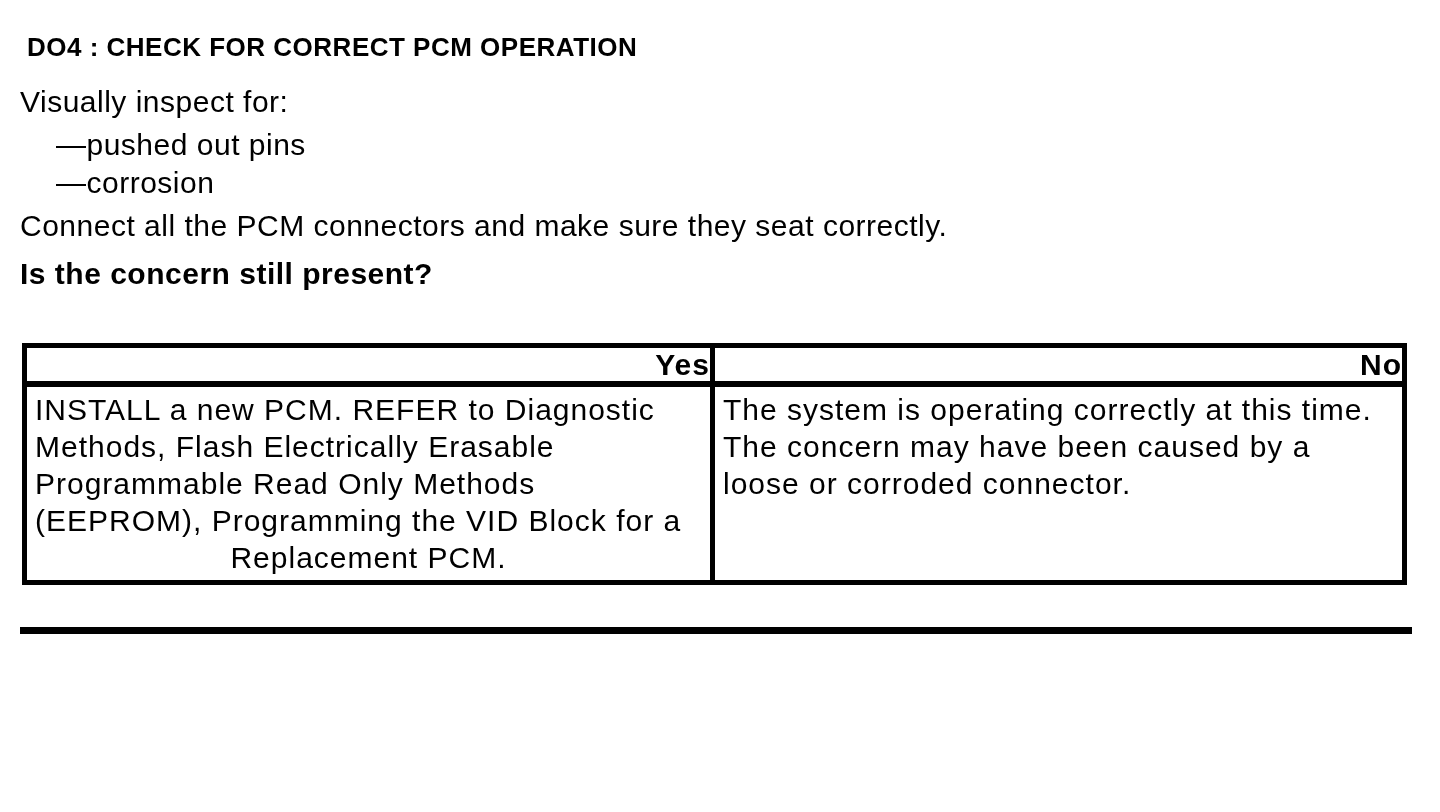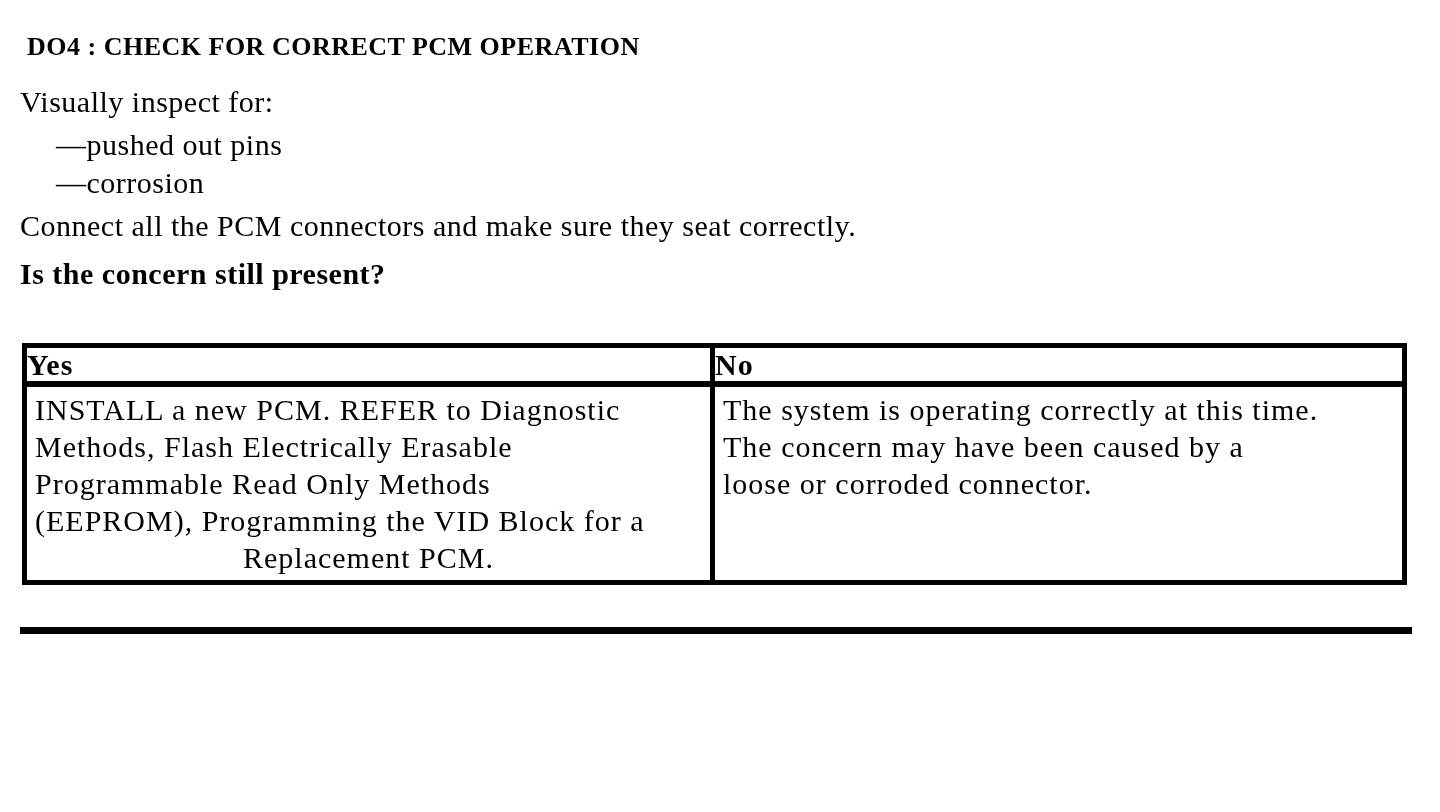--- a/index.html
+++ b/index.html
@@ -2,21 +2,21 @@
 <html><head>
 <meta charset="utf-8">
 <style>
   * { margin: 0; padding: 0; box-sizing: border-box; }
   html, body { width: 1440px; height: 812px; overflow: hidden; }
   body {
     background: #ffffff;
     color: #000000;
     font-family: "Liberation Sans", sans-serif;
   }
-  .page { padding: 32px 20px 16px 20px; font-family: Liberation Serif, serif; }
+  .page { padding: 32px 20px 16px 20px; }
 
   .heading {
     font-size: 26px;
     font-weight: 700;
     line-height: 30px;
     letter-spacing: 0.5px;
     margin-left: 7px;
     margin-bottom: 16px;
     white-space: pre;
   }
@@ -40,21 +40,21 @@
     margin: 45px 0 0 2px;
   }
   table.decision th,
   table.decision td {
     border: 5px solid #000000;
     font-size: 30px;
     letter-spacing: 1px;
   }
   table.decision th {
     font-weight: 700;
-    text-align: left;
+    text-align: right;
     height: 38px;
     line-height: 33px;
     border-bottom-width: 6px;
     padding: 0;
   }
   col.yes-col { width: 688px; }
   col.no-col  { width: 692px; }
   table.decision td {
     height: 185px;
     line-height: 37px;

